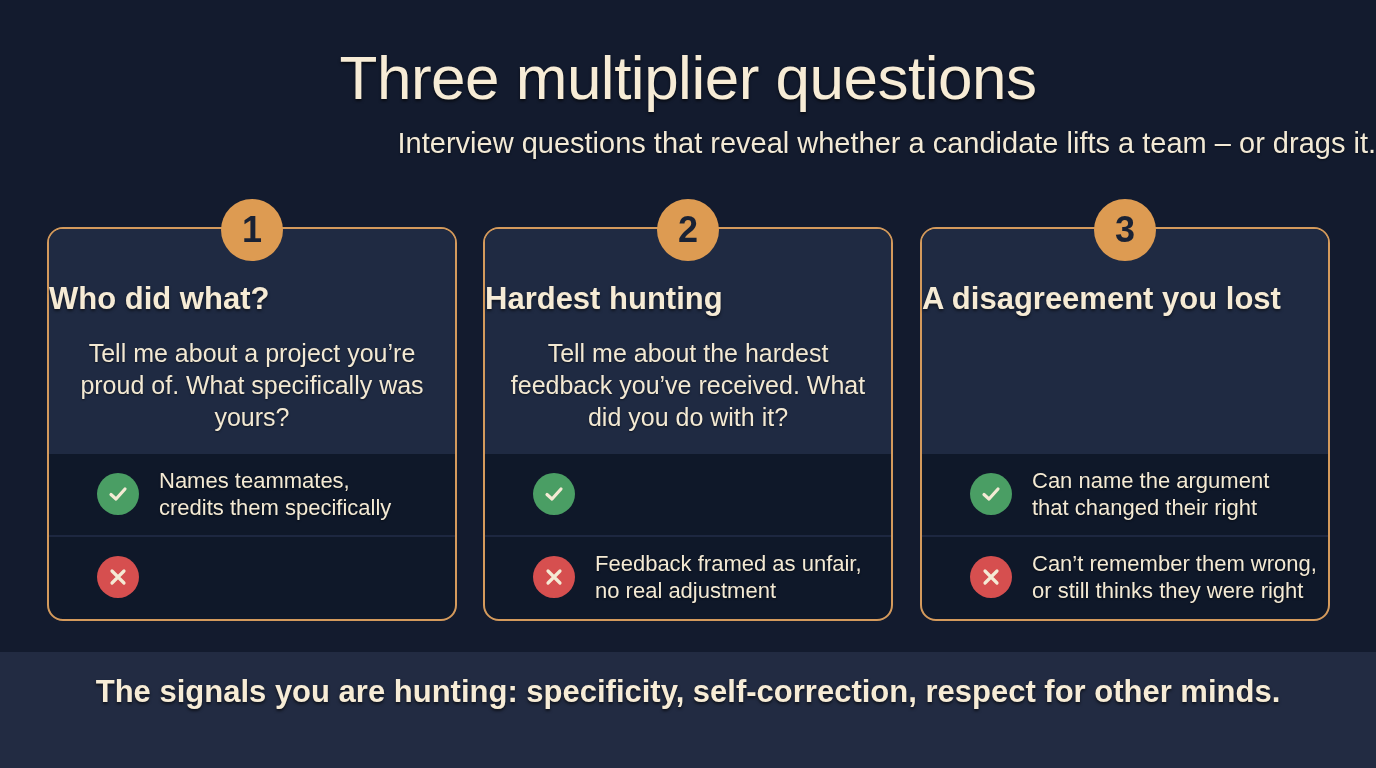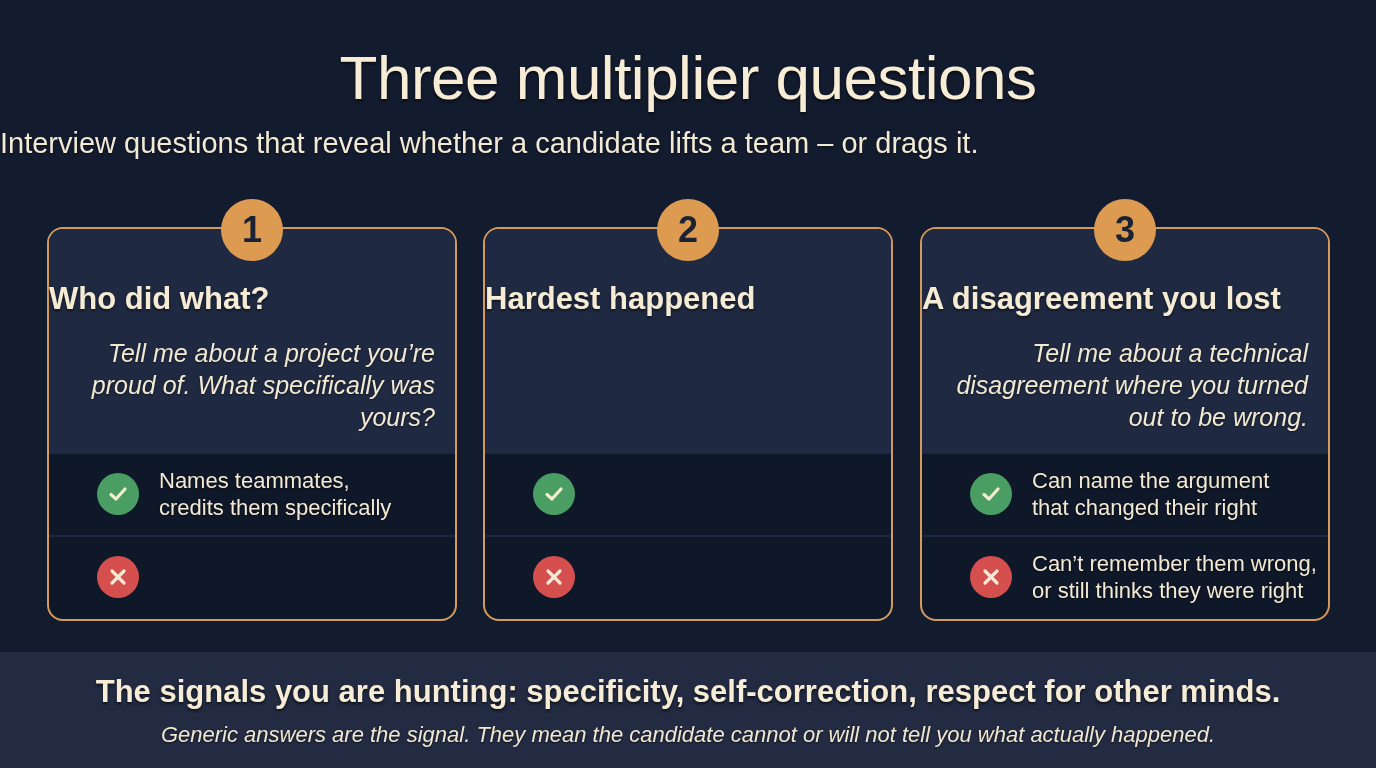--- a/index.html
+++ b/index.html
@@ -13,21 +13,21 @@
 
     .title {
       position: absolute; top: 42px; left: 0; width: 100%;
       text-align: center;
       font-size: 62px; font-weight: 400; letter-spacing: -0.5px;
       color: #f7ecd6;
       text-shadow: 0 2px 3px rgba(0,0,0,0.6);
     }
     .subtitle {
       position: absolute; top: 127px; left: 0; width: 100%;
-      text-align: left;
+      text-align: right;
       font-size: 29px; font-weight: 400;
       color: #f3ead6;
       text-shadow: 0 1px 2px rgba(0,0,0,0.5);
     }
 
     .card {
       position: absolute; top: 227px; width: 410px; height: 394px;
       border: 2px solid #d49a5c; border-radius: 16px;
       background: #0f1829;
       overflow: visible;
@@ -47,22 +47,22 @@
     }
     .card-heading {
       position: absolute; top: 52px; left: 0; width: 100%;
       text-align: left;
       font-size: 31px; font-weight: 700;
       color: #f6ebd5;
       text-shadow: 0 2px 3px rgba(0,0,0,0.5);
     }
     .card-question {
       position: absolute; top: 108px; left: 20px; right: 20px;
-      text-align: right;
-      font-size: 25px; font-style: italic; line-height: 32px;
+      text-align: center;
+      font-size: 25px; line-height: 32px;
       color: #f3e9d3;
       text-shadow: 0 1px 2px rgba(0,0,0,0.5);
     }
     .signal {
       position: absolute; left: 0; width: 100%; height: 78px;
       display: flex; align-items: center;
       padding-left: 48px;
     }
     .signal.good { top: 226px; }
     .signal.bad { top: 309px; }
@@ -131,43 +131,45 @@
         <svg width="20" height="20" viewBox="0 0 20 20">
             <path d="M4 4 L16 16 M16 4 L4 16" stroke="#f4ead4" stroke-width="3.2" fill="none" stroke-linecap="round"></path>
           </svg>
       </span>
     </div>
   </div>
 
   <div class="card" style="left:483px;">
     <div class="card-top"></div>
     <div class="badge">2</div>
-    <div class="card-heading">Hardest happened</div>
+    <div class="card-heading">Hardest hunting</div>
+    <div class="card-question">Tell me about the hardest feedback you’ve received. What did you do with it?</div>
     <div class="signal good">
       <span class="sig-icon check">
         <svg width="22" height="22" viewBox="0 0 22 22">
             <path d="M4 11.5 L9 16 L18 6" stroke="#f4ead4" stroke-width="3.2" fill="none" stroke-linecap="round" stroke-linejoin="round"></path>
           </svg>
       </span>
     </div>
     <div class="divider"></div>
     <div class="signal bad">
       <span class="sig-icon cross">
         <svg width="20" height="20" viewBox="0 0 20 20">
             <path d="M4 4 L16 16 M16 4 L4 16" stroke="#f4ead4" stroke-width="3.2" fill="none" stroke-linecap="round"></path>
           </svg>
       </span>
+      <span class="sig-text">Feedback framed as unfair,
+no real adjustment</span>
     </div>
   </div>
 
   <div class="card" style="left:920px;">
     <div class="card-top"></div>
     <div class="badge">3</div>
     <div class="card-heading">A disagreement you lost</div>
-    <div class="card-question">Tell me about a technical disagreement where you turned out to be wrong.</div>
     <div class="signal good">
       <span class="sig-icon check">
         <svg width="22" height="22" viewBox="0 0 22 22">
             <path d="M4 11.5 L9 16 L18 6" stroke="#f4ead4" stroke-width="3.2" fill="none" stroke-linecap="round" stroke-linejoin="round"></path>
           </svg>
       </span>
       <span class="sig-text">Can name the argument
 that changed their right</span>
     </div>
     <div class="divider"></div>
@@ -177,15 +179,14 @@
             <path d="M4 4 L16 16 M16 4 L4 16" stroke="#f4ead4" stroke-width="3.2" fill="none" stroke-linecap="round"></path>
           </svg>
       </span>
       <span class="sig-text">Can’t remember them wrong,
 or still thinks they were right</span>
     </div>
   </div>
 
   <div class="footer">
     <div class="footer-main">The signals you are hunting: specificity, self-correction, respect for other minds.</div>
-    <div class="footer-sub">Generic answers are the signal. They mean the candidate cannot or will not tell you what actually happened.</div>
   </div>
 </div>
 
 </body></html>

